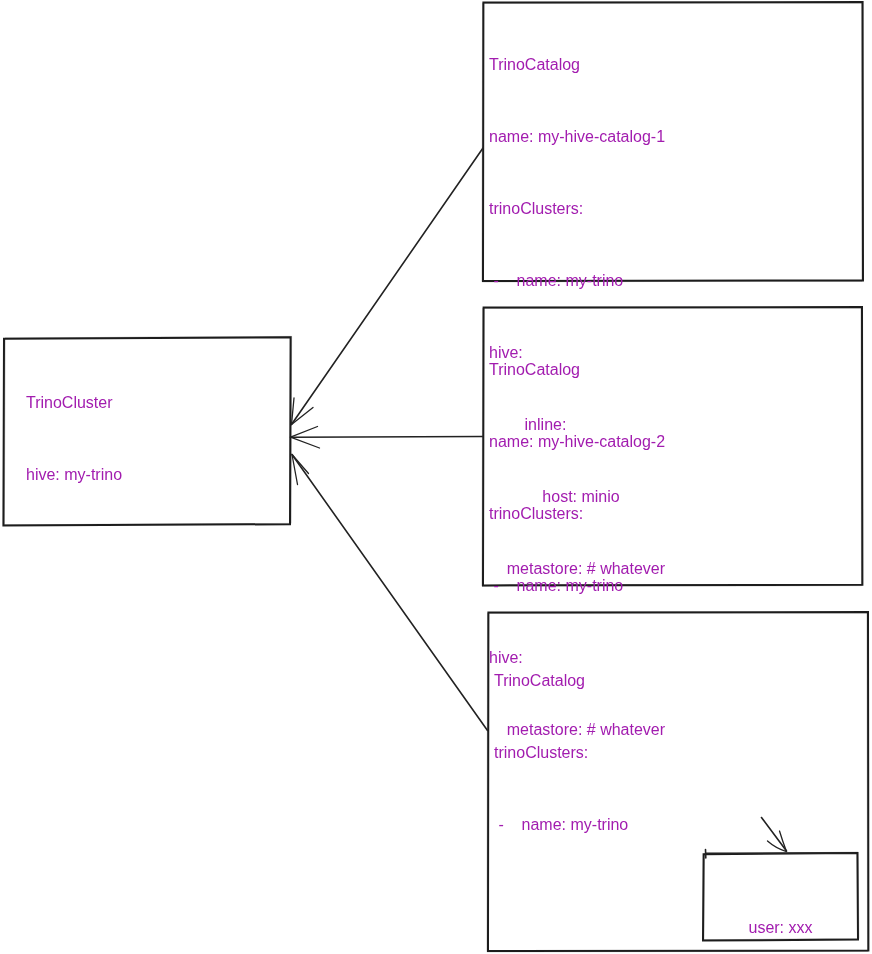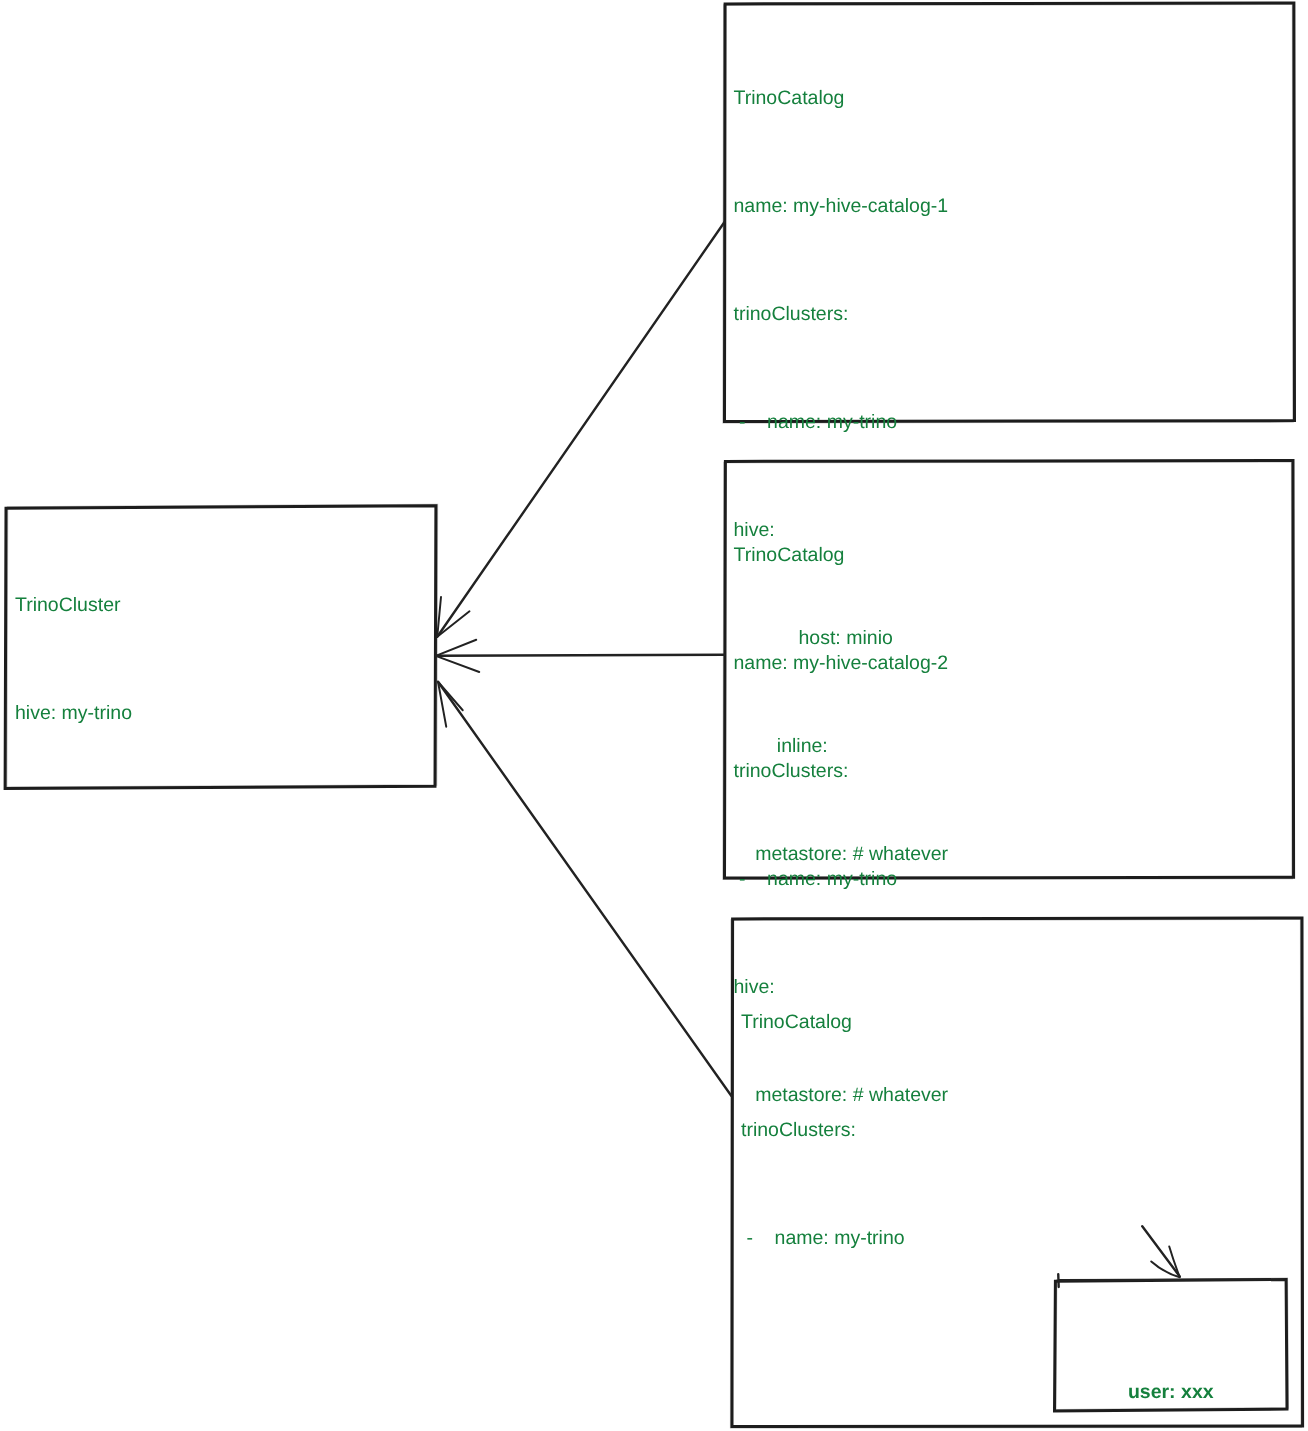--- a/index.html
+++ b/index.html
@@ -40,32 +40,32 @@
     stroke-linecap: round;
   }
   .wire-thin {
     fill: none;
     stroke: #222222;
     stroke-width: 1.3;
     stroke-linecap: round;
   }
   .txt {
     position: absolute;
-    color: #15803d;
-    font-size: 13px;
+    color: #a21caf;
+    font-size: 16px;
     line-height: 24px;
     white-space: pre;
   }
   .txt .ln { height: 24px; }
   .txt-center {
     text-align: center;
     line-height: 23px;
     white-space: pre;
   }
-  .txt-center .ln { height: 23px; font-weight: bold; }
+  .txt-center .ln { height: 23px; }
 </style>
 </head>
 <body>
 
 <div class="stage">
 
   <svg width="872" height="954" viewBox="0 0 872 954">
 
     <path class="shape" d="M 4,338.8 L 290.6,337.2 L 290,524.2 L 3.4,525.6 Z"></path>
     <path class="shape-echo" d="M 4,338.8 L 290.6,337.2 L 290,524.2 L 3.4,525.6 Z" transform="translate(1,-0.8)"></path>
@@ -89,33 +89,33 @@
     <path class="wire" d="M 483,436.5 L 290.5,437.2"></path>
     <path class="wire-thin" d="M 290.5,437.2 L 317.5,426.5 M 290.5,437.2 L 319.5,448"></path>
 
     <path class="wire" d="M 487.5,730.5 L 292,454.5"></path>
     <path class="wire-thin" d="M 292,454.5 L 297.5,484.5 M 292,454.5 L 308.5,473.5"></path>
 
     <path class="wire" d="M 761.5,817.5 Q 773,833 786.5,851"></path>
     <path class="wire-thin" d="M 786.5,851.5 Q 776,848.5 767.5,841 M 786.5,851.5 Q 782.5,841 779.5,831"></path>
   </svg>
 
-  <div class="txt" style="left:10px; top:343px;">
+  <div class="txt" style="left:26px; top:343px;">
     <div class="ln">TrinoCluster</div>
     <div class="ln">hive: my-trino</div>
   </div>
 
   <div class="txt" style="left:489px; top:5px;">
     <div class="ln">TrinoCatalog</div>
     <div class="ln">name: my-hive-catalog-1</div>
     <div class="ln">trinoClusters:</div>
     <div class="ln"> -    name: my-trino</div>
     <div class="ln">hive:</div>
+    <div class="ln">        inline:</div>
     <div class="ln">            host: minio</div>
-    <div class="ln">        inline:</div>
     <div class="ln">    metastore: # whatever</div>
   </div>
 
   <div class="txt" style="left:489px; top:310px;">
     <div class="ln">TrinoCatalog</div>
     <div class="ln">name: my-hive-catalog-2</div>
     <div class="ln">trinoClusters:</div>
     <div class="ln"> -    name: my-trino</div>
     <div class="ln">hive:</div>
     <div class="ln">    metastore: # whatever</div>

